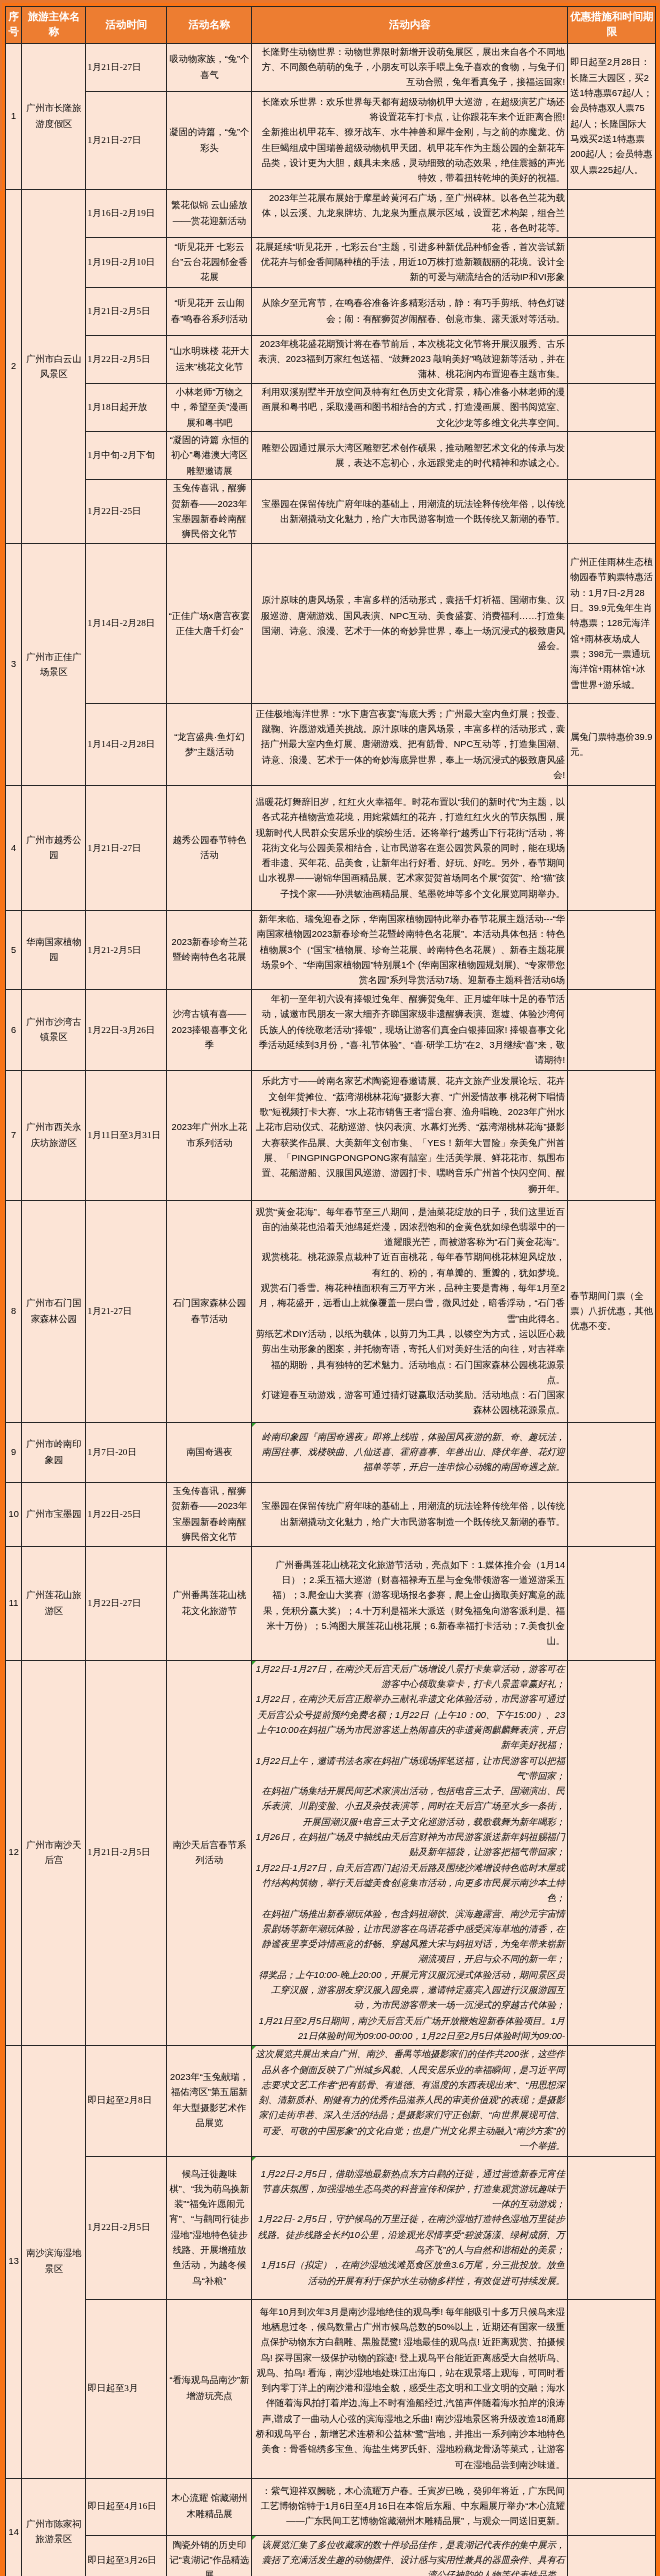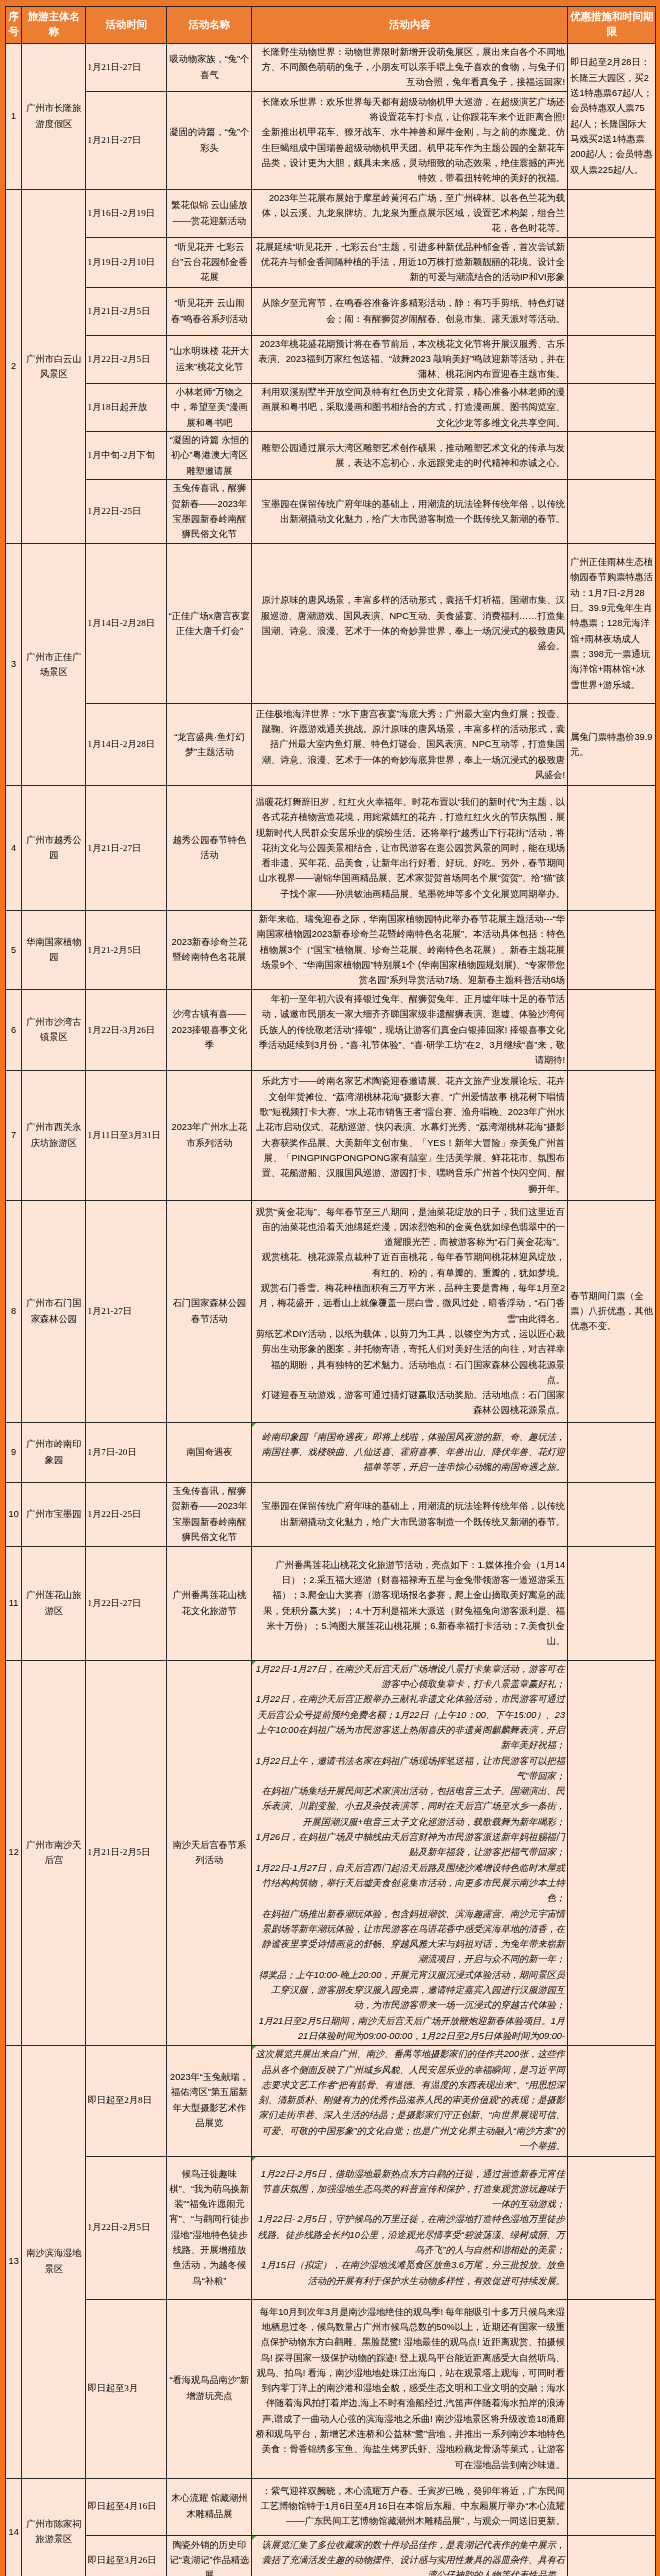--- a/index.html
+++ b/index.html
@@ -123,21 +123,21 @@
         <td class="no" rowspan="2">3</td>
         <td class="venue" rowspan="2">广州市正佳广场景区</td>
         <td class="time">1月14日-2月28日</td>
         <td class="name">“正佳广场x唐宫夜宴 正佳大唐千灯会”</td>
         <td class="content">原汁原味的唐风场景，丰富多样的活动形式，囊括千灯祈福、国潮市集、汉服巡游、唐潮游戏、国风表演、NPC互动、美食盛宴、消费福利……打造集国潮、诗意、浪漫、艺术于一体的奇妙异世界，奉上一场沉浸式的极致唐风盛会。</td>
         <td class="promo">广州正佳雨林生态植物园春节购票特惠活动：1月7日-2月28日。39.9元兔年生肖特惠票；128元海洋馆+雨林夜场成人票；398元一票通玩海洋馆+雨林馆+冰雪世界+游乐城。</td>
       </tr>
       <tr style="height:82px;">
         <td class="time">1月14日-2月28日</td>
         <td class="name">“龙宫盛典·鱼灯幻梦”主题活动</td>
-        <td class="content">正佳极地海洋世界：“水下唐宫夜宴”海底大秀；广州最大室内鱼灯展；投壶、蹴鞠、许愿游戏通关挑战。原汁原味的唐风场景，丰富多样的活动形式，囊括广州最大室内鱼灯展、特色灯谜会、国风表演、NPC互动等，打造集国潮、诗意、浪漫、艺术于一体的奇妙海底异世界，奉上一场沉浸式的极致唐风盛会!</td>
+        <td class="content">正佳极地海洋世界：“水下唐宫夜宴”海底大秀；广州最大室内鱼灯展；投壶、蹴鞠、许愿游戏通关挑战。原汁原味的唐风场景，丰富多样的活动形式，囊括广州最大室内鱼灯展、唐潮游戏、把有筋骨、NPC互动等，打造集国潮、诗意、浪漫、艺术于一体的奇妙海底异世界，奉上一场沉浸式的极致唐风盛会!</td>
         <td class="promo">属兔门票特惠价39.9元。</td>
       </tr>
 
       <tr class="g" style="height:125px;">
         <td class="no">4</td>
         <td class="venue">广州市越秀公园</td>
         <td class="time">1月21日-27日</td>
         <td class="name">越秀公园春节特色活动</td>
         <td class="content">温暖花灯舞辞旧岁，红红火火幸福年。时花布置以“我们的新时代”为主题，以各式花卉植物营造花境，用姹紫嫣红的花卉，打造红红火火的节庆氛围，展现新时代人民群众安居乐业的缤纷生活。还将举行“越秀山下行花街”活动，将花街文化与公园美景相结合，让市民游客在逛公园赏风景的同时，能在现场看非遗、买年花、品美食，让新年出行好看、好玩、好吃。另外，春节期间山水视界——谢锦华国画精品展、艺术家贺贺首场同名个展“贺贺”、给“猫”孩子找个家——孙洪敏油画精品展、笔墨乾坤等多个文化展览同期举办。</td>
         <td class="promo"></td>

